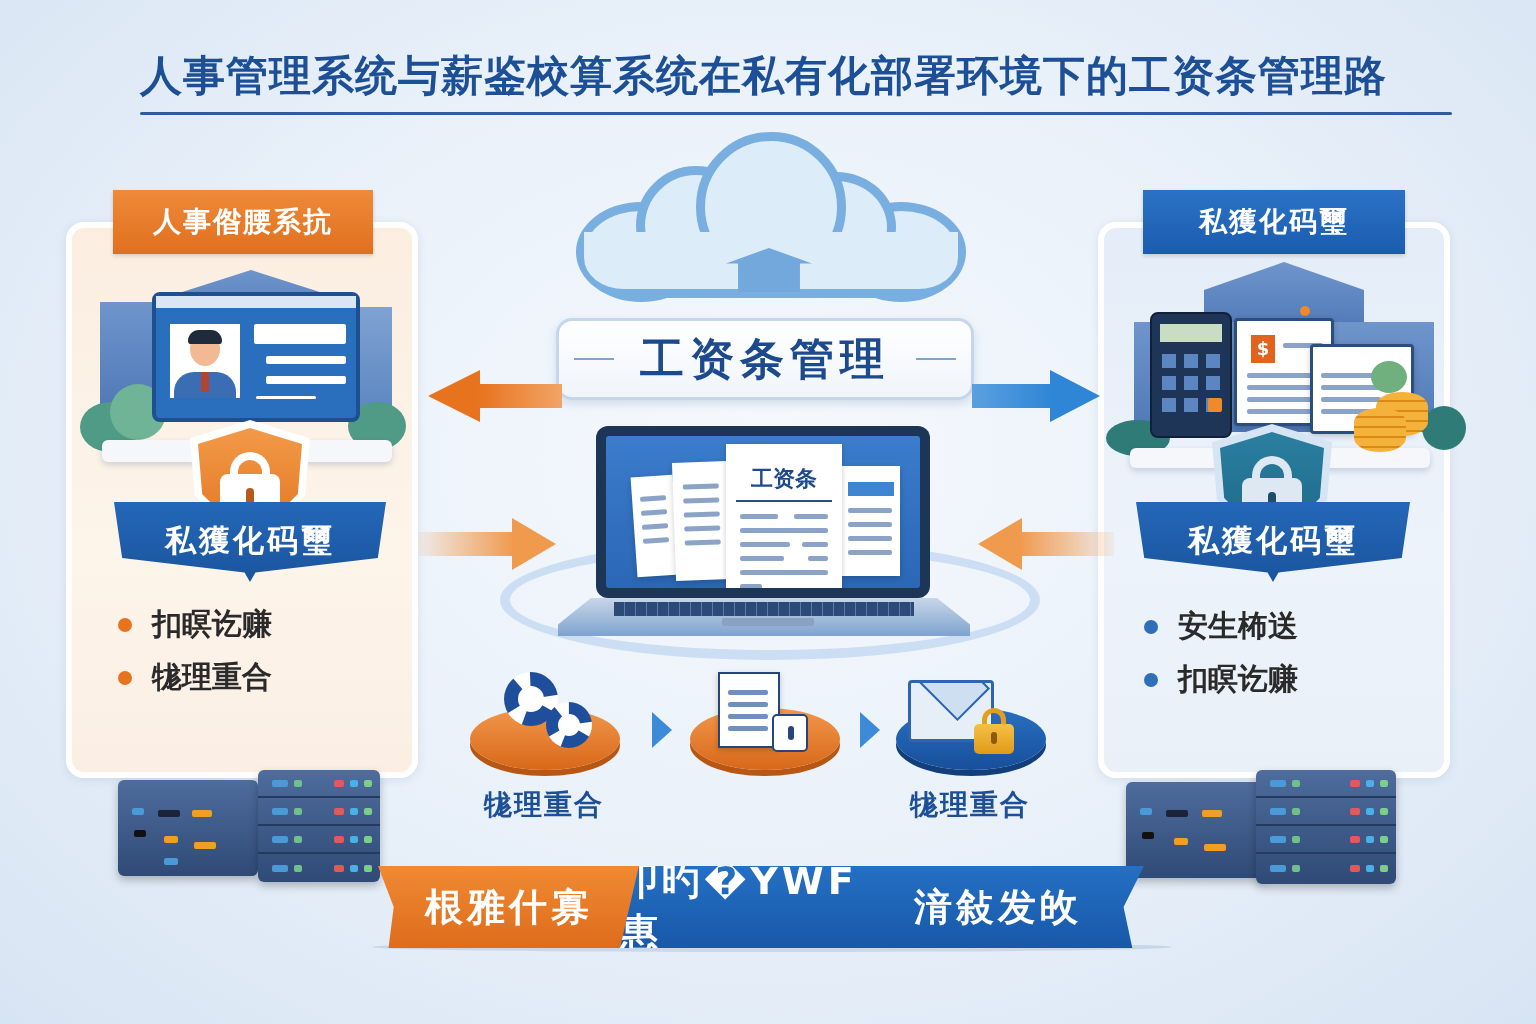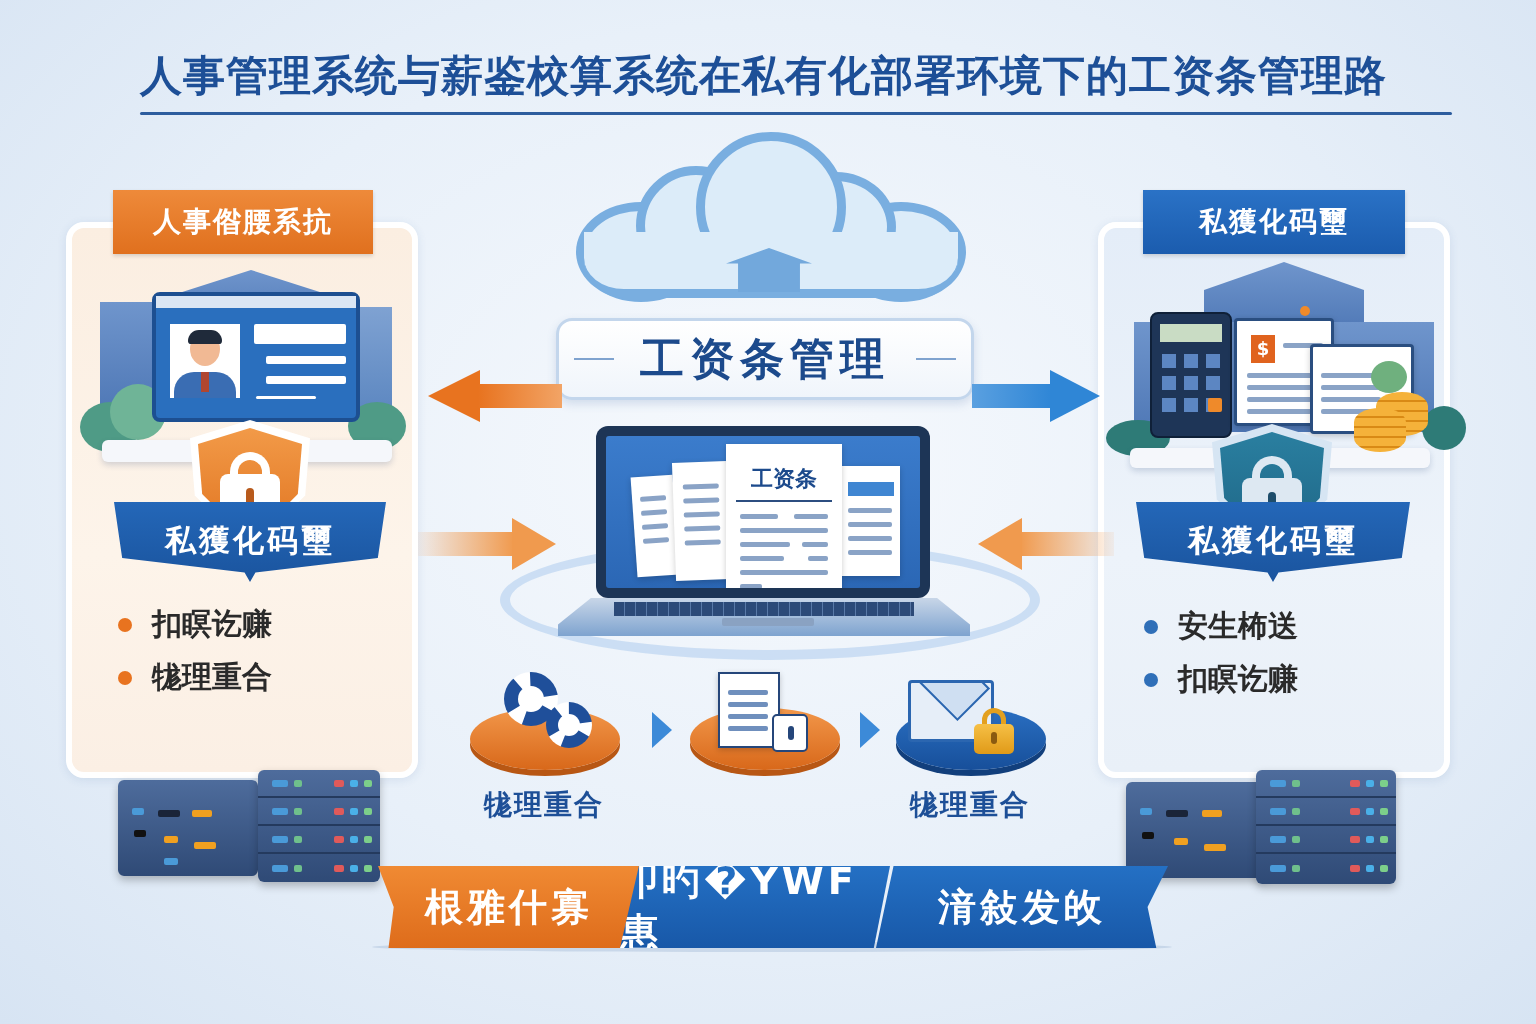--- a/index.html
+++ b/index.html
@@ -103,21 +103,21 @@
   .step-label { font-size: 28px; font-weight: bold; color: #1d4f97; text-align: center; letter-spacing: 2px; }
   .step-sep { width: 0; height: 0; border-top: 18px solid transparent; border-bottom: 18px solid transparent; border-left: 20px solid #3c8ad8; }
 
   
   .bar-seg {
     top: 866px; height: 82px; color: #fff; font-size: 38px; font-weight: bold;
     display: flex; align-items: center; justify-content: center; letter-spacing: 4px;
   }
   .seg1 { left: 378px; width: 262px; background: linear-gradient(180deg, #f08a33, #de6c1b); clip-path: polygon(0 0, 100% 0, 95% 100%, 4% 100%, 6% 50%); }
   .seg2 { left: 620px; width: 270px; background: linear-gradient(180deg, #2470c4, #1858a8); clip-path: polygon(7% 0, 100% 0, 94% 100%, 0 100%); }
-  .seg3 { left: 876px; width: 292px; background: linear-gradient(180deg, #2470c4, #1858a8); clip-path: polygon(6% 0, 100% 0, 93% 50%, 96% 100%, 0 100%); text-align: center; }
+  .seg3 { left: 852px; width: 292px; background: linear-gradient(180deg, #2470c4, #1858a8); clip-path: polygon(6% 0, 100% 0, 93% 50%, 96% 100%, 0 100%); text-align: center; }
 </style>
 </head>
 <body>
 
 <div class="abs title">人事管理系统与薪鉴校算系统在私有化部署环境下的工资条管理路</div>
 <div class="abs title-rule"></div>
 
 <div class="abs panel panel-left"></div>
 <div class="abs panel-header hdr-left">人事偺腰系抗</div>
 

